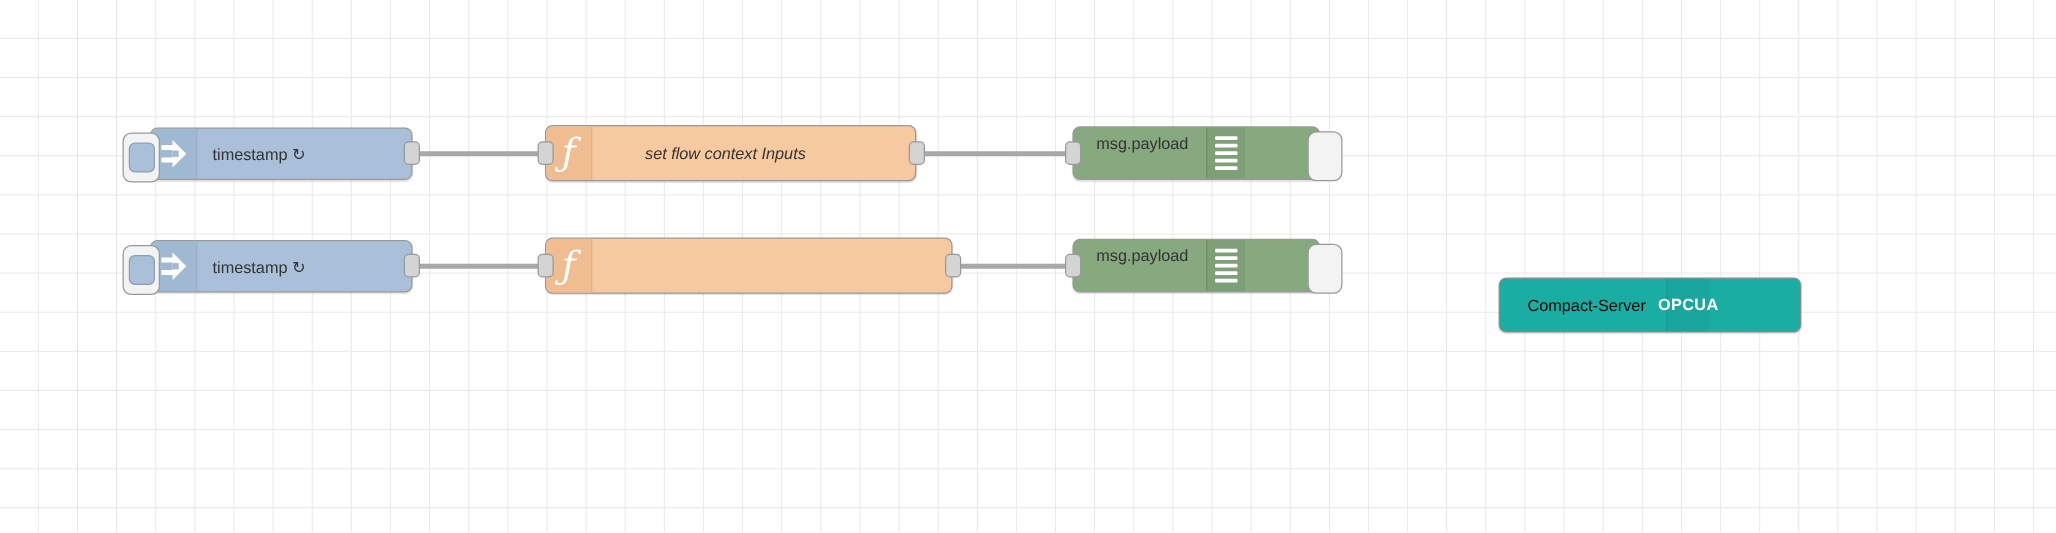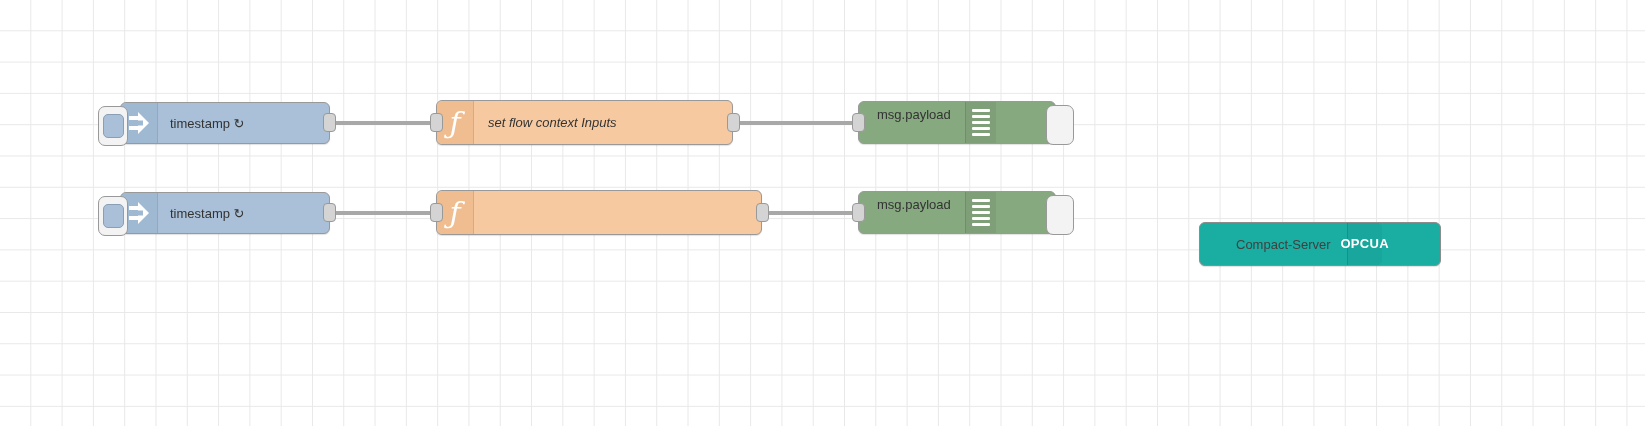--- a/index.html
+++ b/index.html
@@ -133,20 +133,21 @@
     color: #ffffff;
     font-family: "DejaVu Serif", serif;
     font-style: italic;
     font-size: 30px;
     line-height: 1;
     font-weight: 400;
   }
   .function-node .node-label {
     font-style: italic;
     padding: 0 16px 0 14px;
+    margin-left: 28px;
   }
 
   
   .debug-node {
     background: #87a980;
     border-radius: 6px;
   }
   .debug-node .node-label {
     padding: 0 14px 16px 18px;
   }
@@ -180,22 +181,22 @@
     z-index: 2;
   }
 
   
   .opcua-node {
     background: #1aada2;
     border: 1px solid #8c8c8c;
     border-radius: 6px;
   }
   .opcua-node .node-label {
-    padding: 0 16px 0 36px;
-    color: #404040;
+    padding: 0 16px 0 22px;
+    color: #000000;
     text-align: center;
   }
   .opcua-icon-box {
     width: 34px;
     display: flex;
     flex-direction: row;
     align-items: center;
     justify-content: center;
     background: #19a79d;
     border-left: 1px solid #149189;

